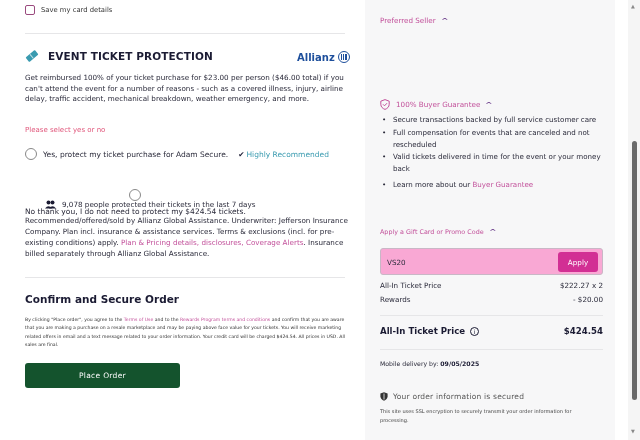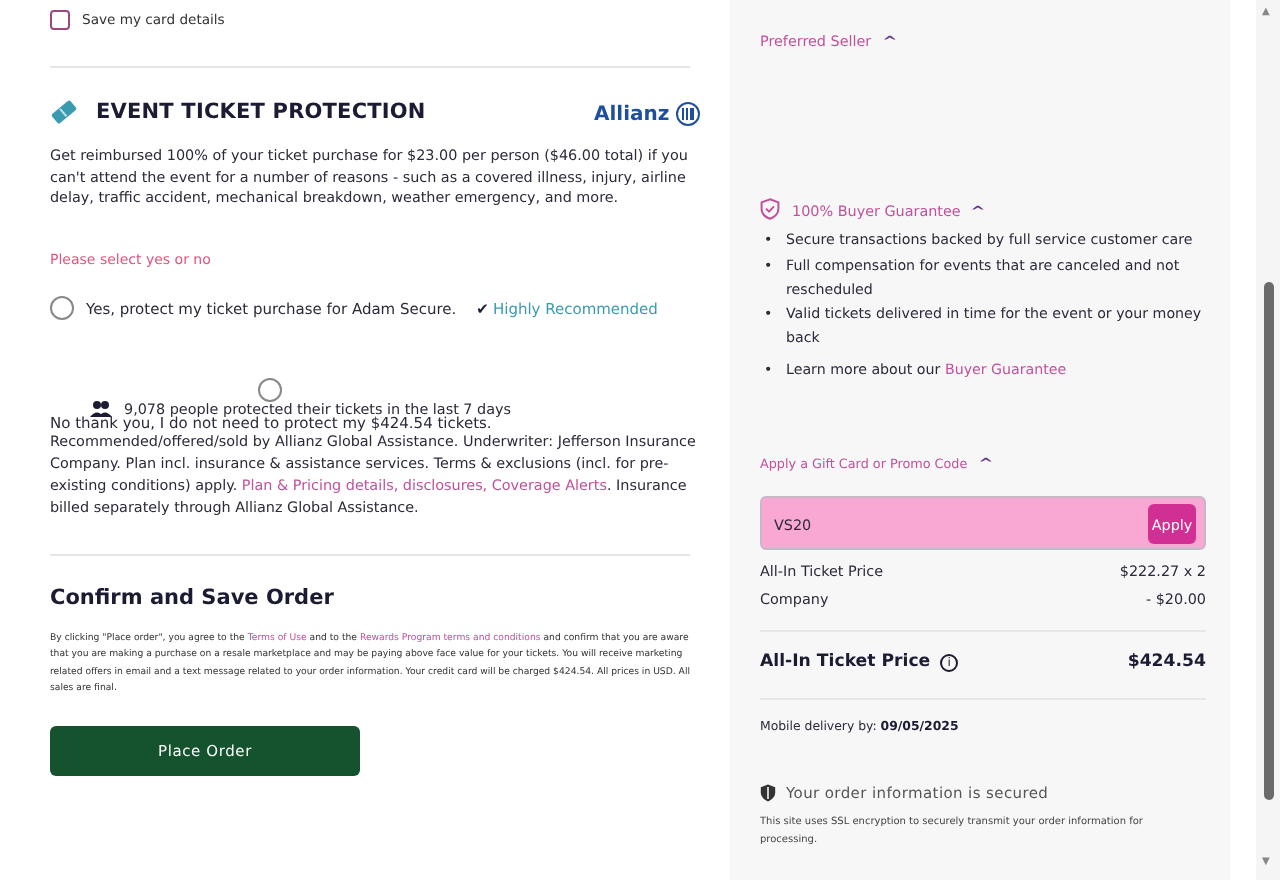--- a/index.html
+++ b/index.html
@@ -34,32 +34,32 @@
   .people { position: absolute; left: 45px; top: 200px; display: flex; align-items: center; gap: 6px; font-size: 7.2px; color: #2a2a3a; }
 
   .disclaimer { position: absolute; left: 25px; top: 215px; width: 325px; font-size: 7.2px; line-height: 11px; color: #2a2a3a; }
   .pink-link { color: #c2509a; }
 
   .confirm-title { position: absolute; left: 25px; top: 293px; font-size: 10.5px; font-weight: bold; color: #1b1b33; }
   .confirm-text { position: absolute; left: 25px; top: 316px; width: 320px; font-size: 4.6px; line-height: 8.4px; color: #333; }
 
   .place-btn { position: absolute; left: 25px; top: 363px; width: 155px; height: 25px; background: #14532d; border-radius: 3px; color: #fff; font-size: 7.5px; display: flex; align-items: center; justify-content: center; letter-spacing: 0.3px; }
 
-  .r-section-title { position: absolute; left: 15px; font-size: 7.2px; color: #c2509a; display: flex; align-items: flex-end; gap: 6px; }
+  .r-section-title { position: absolute; left: 15px; font-size: 7.2px; color: #c2509a; display: flex; align-items: center; gap: 6px; }
   .caret { font-size: 7px; color: #6a3b8a; transform: scaleX(1.3); display: inline-block; font-weight: bold; }
   .ps-text { position: absolute; left: 15px; top: 29px; width: 230px; font-size: 7.1px; line-height: 11.1px; color: #2a2a3a; }
 
   .shield-pink { width: 10px; height: 11px; display: inline-block; }
   .bullets { position: absolute; left: 15px; top: 114px; width: 230px; font-size: 7.1px; line-height: 12px; color: #2a2a3a; list-style: none; }
   .bullets li { position: relative; padding-left: 13px; margin-bottom: 0.5px; }
   .bullets li::before { content: "•"; position: absolute; left: 2px; top: 0; color: #2a2a3a; }
 
   .promo-box { position: absolute; left: 15px; top: 248px; width: 223px; height: 27px; border: 1px solid #c9b7c6; border-radius: 3px; background: #f9a8d4; }
   .promo-input { position: absolute; left: 6px; top: 6px; width: 160px; height: 14px; border: none; outline: none; background: transparent; font-family: "DejaVu Sans", sans-serif; font-size: 7.2px; color: #2a2a3a; }
-  .apply-btn { position: absolute; right: 4px; top: 3px; width: 24px; height: 20px; background: #d22f94; color: #fff; border-radius: 3px; font-size: 7.2px; display: flex; align-items: center; justify-content: center; }
+  .apply-btn { position: absolute; right: 4px; top: 3px; width: 40px; height: 20px; background: #d22f94; color: #fff; border-radius: 3px; font-size: 7.2px; display: flex; align-items: center; justify-content: center; }
 
   .price-row { position: absolute; left: 15px; width: 223px; display: flex; justify-content: space-between; font-size: 7.2px; color: #2a2a3a; }
   .total-row { position: absolute; left: 15px; width: 223px; top: 326px; display: flex; justify-content: space-between; align-items: center; font-size: 8.6px; font-weight: bold; color: #1b1b33; }
   .info-icon { display: inline-flex; width: 9px; height: 9px; border: 1px solid #1b1b33; border-radius: 50%; font-size: 6px; align-items: center; justify-content: center; margin-left: 5px; font-weight: normal; }
   .delivery { position: absolute; left: 15px; top: 360px; font-size: 6.2px; color: #2a2a3a; }
   .delivery b { color: #1b1b33; }
 
   .secured { position: absolute; left: 15px; top: 392px; display: flex; align-items: center; gap: 5px; font-size: 7.5px; color: #555; letter-spacing: 0.2px; }
   .ssl-text { position: absolute; left: 15px; top: 407px; width: 220px; font-size: 5px; line-height: 9px; color: #444; }
 
@@ -120,21 +120,21 @@
       <path d="M0 8.5 Q3.5 4 7 8.5Z" fill="#1b1b33"></path>
       <path d="M4 8.5 Q7.5 4 11 8.5Z" fill="#1b1b33"></path>
     </svg>
     <span>9,078 people protected their tickets in the last 7 days</span>
   </div>
 
   <p class="disclaimer"><span>Recommended/offered/sold by Allianz Global Assistance. Underwriter: Jefferson Insurance Company. Plan incl. insurance &amp; assistance services. Terms &amp; exclusions (incl. for pre-existing conditions) apply. </span><span class="pink-link">Plan &amp; Pricing details, disclosures, Coverage Alerts</span><span>. Insurance billed separately through Allianz Global Assistance.</span></p>
 
   <div class="hr" style="left:25px; top:277px; width:320px;"></div>
 
-  <h2 class="confirm-title">Confirm and Save Order</h2>
+  <h2 class="confirm-title">Confirm and Secure Order</h2>
 
   <p class="confirm-text"><span>By clicking "Place order", you agree to the </span><span class="pink-link">Terms of Use</span><span> and to the </span><span class="pink-link">Rewards Program terms and conditions</span><span> and confirm that you are aware that you are making a purchase on a resale marketplace and may be paying above face value for your tickets. You will receive marketing related offers in email and a text message related to your order information. Your credit card will be charged $424.54. All prices in USD. All sales are final.</span></p>
 
   <button class="place-btn" style="border:none; font-family:'DejaVu Sans', sans-serif;">Place Order</button>
 </div>
 
 <div class="right">
 
   <div class="r-section-title" style="top:16px;">
     <span>Preferred Seller</span>
@@ -165,21 +165,21 @@
   <div class="promo-box">
     <input class="promo-input" type="text" value="VS20" style="">
     <div class="apply-btn">Apply</div>
   </div>
 
   <div class="price-row" style="top:281px;">
     <span>All-In Ticket Price</span>
     <span>$222.27 x 2</span>
   </div>
   <div class="price-row" style="top:295px;">
-    <span>Company</span>
+    <span>Rewards</span>
     <span>- $20.00</span>
   </div>
 
   <div class="hr" style="left:15px; top:315px; width:223px;"></div>
 
   <div class="total-row">
     <span style="display:flex; align-items:center;">
       <span>All-In Ticket Price</span>
       <span class="info-icon">i</span>
     </span>

